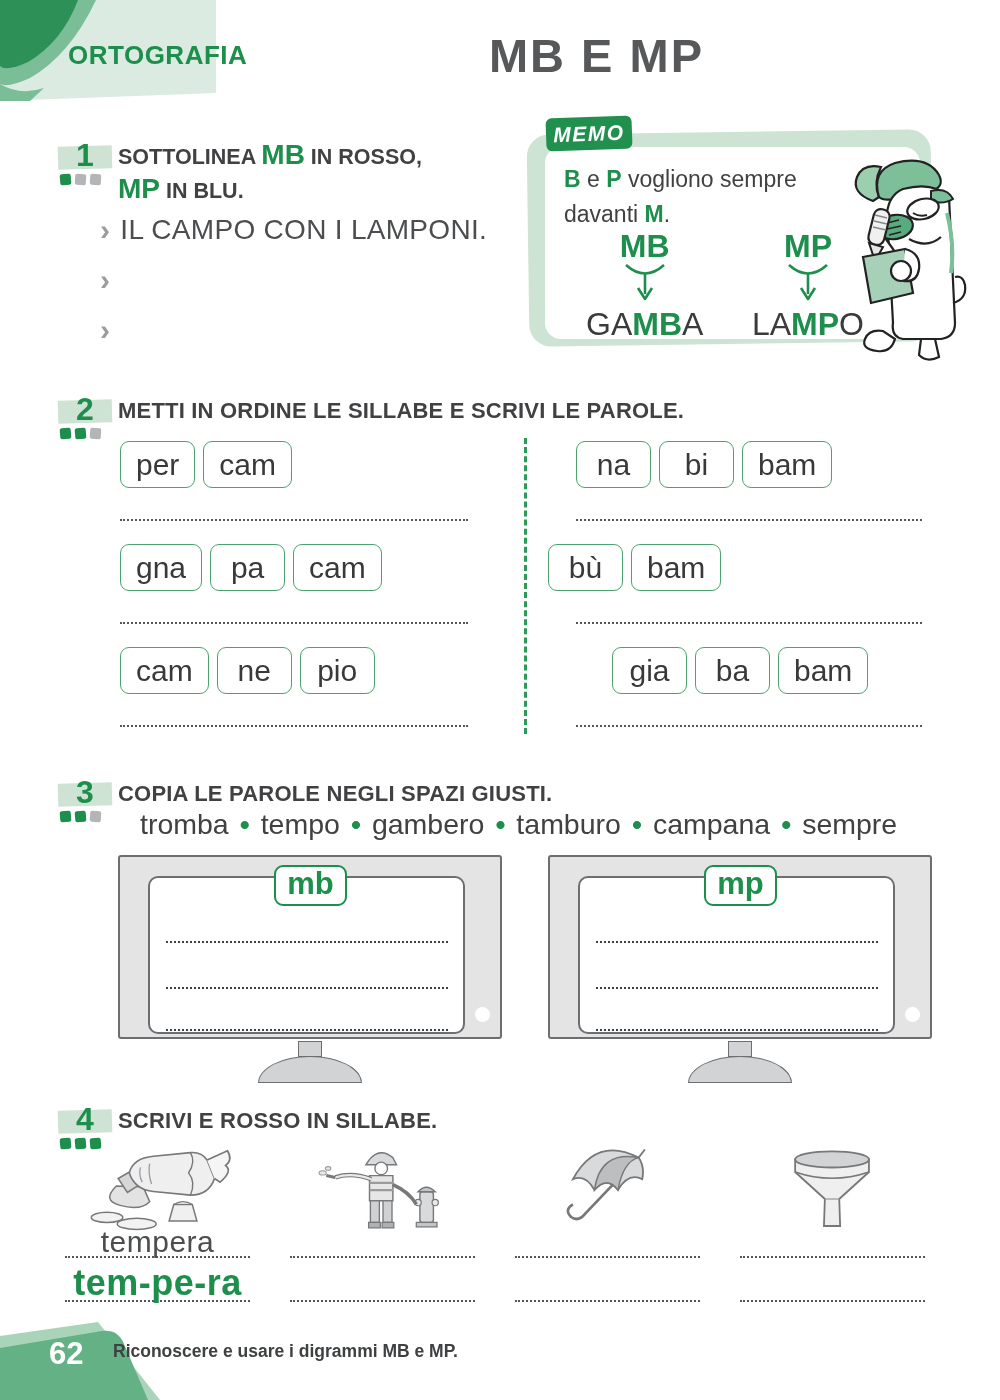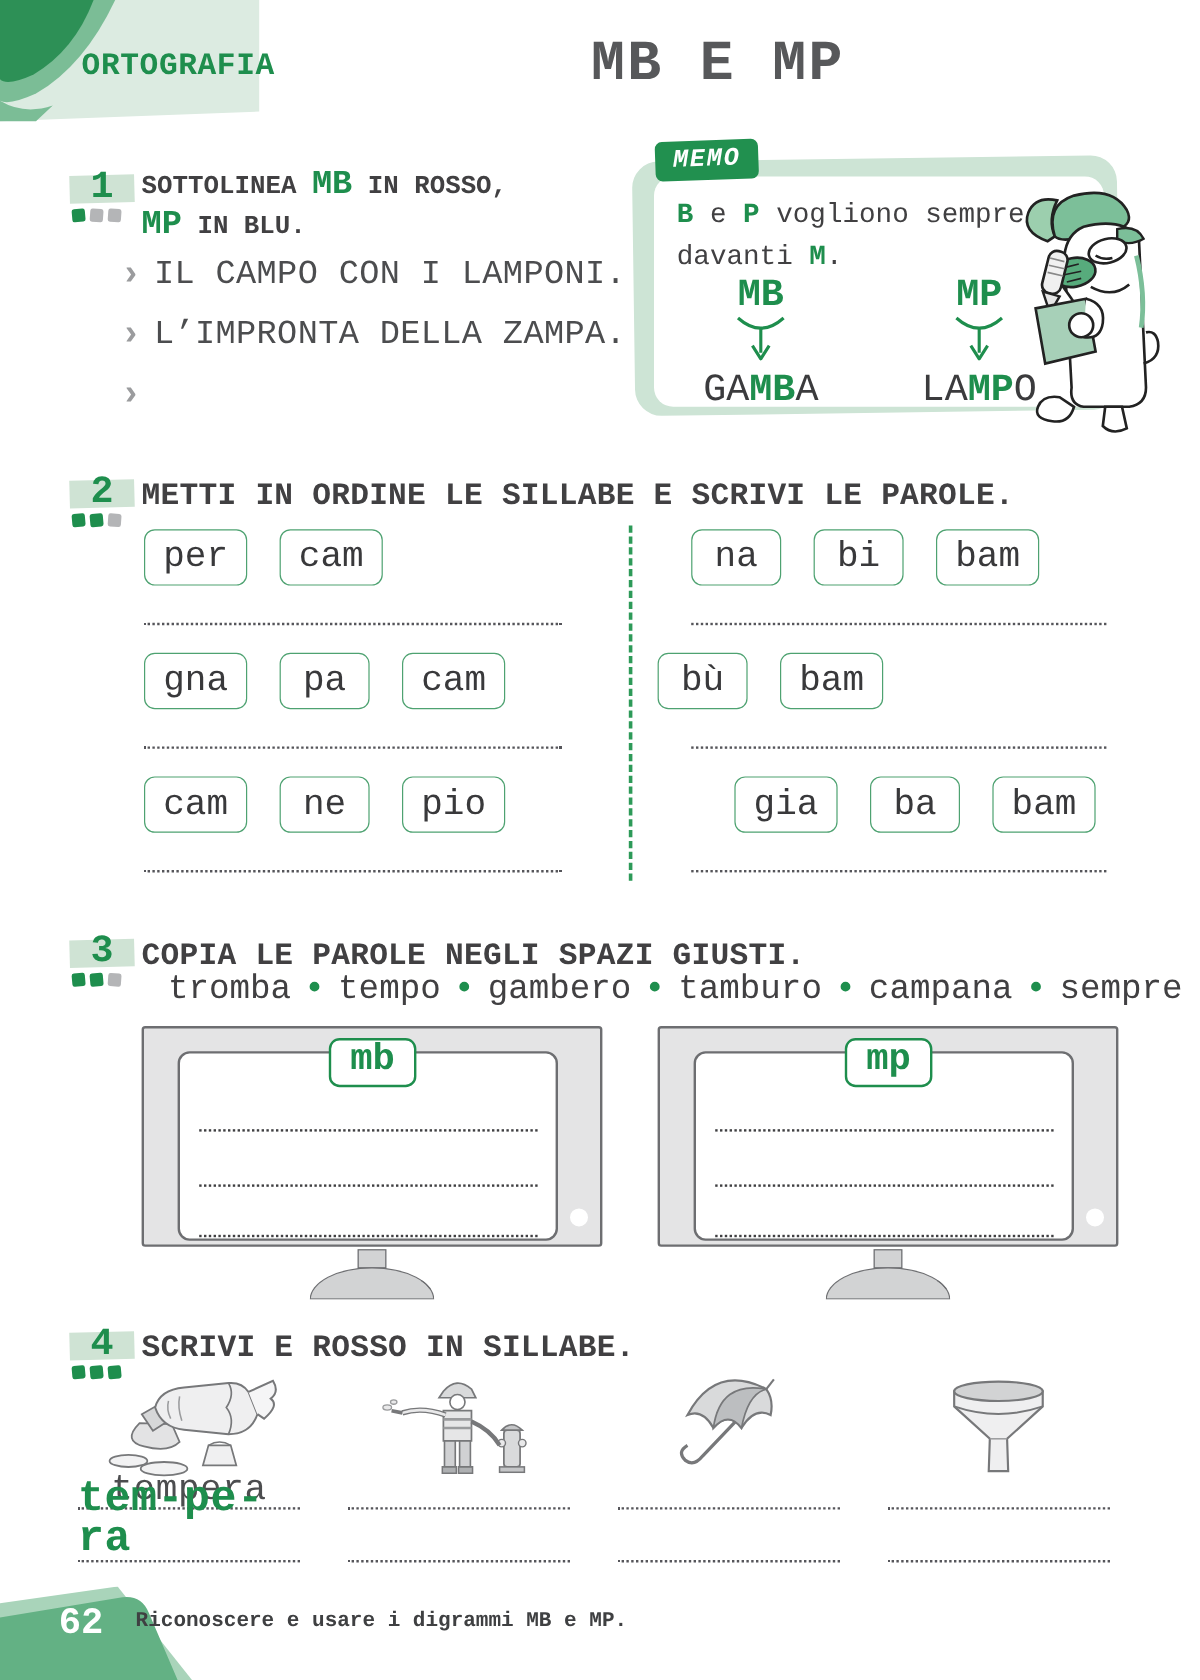--- a/index.html
+++ b/index.html
@@ -3,41 +3,41 @@
 <meta charset="utf-8">
 <style>
   :root{
     --green:#1e8e4d; --greenPale:#cfe3d4; --greenFillLight:#cde4d5; --boxBorder:#4ea271;
     --textDark:#414042; --textBody:#4c4d4f; --titleGray:#57585a; --frameGray:#6d6e71;
     --monitorFill:#e4e4e5; --standFill:#d2d3d4; --dotGray:#55555a;
   }
   *{margin:0;padding:0;box-sizing:border-box;}
   body{background:#fff;}
   .page{position:relative;width:1000px;height:1400px;background:#fff;overflow:hidden;
-        font-family:Liberation Mono, monospace;}
+        font-family:Liberation Sans, sans-serif;}
   .abs{position:absolute;}
 
   
   .category{position:absolute;left:68px;top:40px;font-size:26px;font-weight:bold;
             color:var(--green);letter-spacing:.5px;}
   .page-title{position:absolute;left:350px;top:28px;width:354px;text-align:right;
               font-size:47px;font-weight:800;color:var(--titleGray);letter-spacing:2px;}
 
   
   .marker{position:absolute;width:60px;height:50px;}
   .marker .bar{position:absolute;left:0;top:5px;width:54px;height:23px;
                background:var(--greenPale);transform:rotate(-1.5deg);}
   .marker .num{position:absolute;left:0;top:-4px;width:54px;text-align:center;
                font-size:32px;font-weight:bold;color:var(--green);}
   .marker .squares{position:absolute;left:2px;top:33px;display:flex;gap:4px;}
   .sq{width:11px;height:11px;border-radius:2px;}
   .sq.g{background:var(--green);transform:rotate(-5deg);}
   .sq.gy{background:#b4b5b7;transform:rotate(4deg);}
 
-  .ex-title{position:absolute;font-size:26px;font-weight:600;color:var(--textDark);
+  .ex-title{position:absolute;font-size:22px;font-weight:600;color:var(--textDark);
             letter-spacing:.2px;}
 
   
   .ex1-instr{position:absolute;left:118px;top:139px;width:340px;font-size:21.5px;
              font-weight:600;color:var(--textDark);line-height:31px;}
   .gl{color:var(--green);}
   .ex1-instr .big{font-size:28px;font-weight:600;}
   .sentence{position:absolute;left:100px;display:flex;align-items:baseline;gap:10px;
             font-size:28px;color:var(--textBody);letter-spacing:.3px;}
   .chev{color:#9b9c9e;font-size:30px;font-weight:bold;transform:translateY(1px);}
@@ -55,21 +55,21 @@
              line-height:35px;color:var(--textDark);}
   .memo-rule .gl{font-weight:600;}
   .memo-examples{position:absolute;left:560px;top:230px;width:330px;display:flex;
                  justify-content:space-between;padding:0 26px;}
   .memo-ex{text-align:center;}
   .digraph{font-size:32px;color:var(--green);font-weight:600;line-height:1;}
   .memo-word{font-size:32px;color:#3b3b3d;line-height:1;margin-top:2px;}
   .memo-word .gl{font-weight:600;}
 
   
-  .syl-row{position:absolute;display:flex;gap:27px;}
+  .syl-row{position:absolute;display:flex;gap:8px;}
   .syl{display:inline-flex;align-items:center;justify-content:center;min-width:75px;
        height:47px;border:1.5px solid var(--boxBorder);border-radius:9px;font-size:30px;
        color:#39393b;padding:0 15px;}
   .dotline{position:absolute;height:0;border-bottom:2.5px dotted var(--dotGray);}
   .divider{position:absolute;left:524px;top:438px;height:296px;width:0;
            border-left:3.5px dashed #2d9a58;}
 
   
   .wordlist{position:absolute;left:140px;top:808px;font-size:28.5px;color:var(--textDark);}
   .wordlist .bullet{color:var(--green);font-weight:bold;margin:0 11px;}
@@ -133,21 +133,20 @@
     <span>SOTTOLINEA </span><span class="gl big">MB</span><span> IN ROSSO,</span><br>
     <span class="gl big">MP</span><span> IN BLU.</span>
   </div>
 
   <div class="sentence" style="top:212px">
     <span class="chev">›</span>
     <span>IL CAMPO CON I LAMPONI.</span>
   </div>
   <div class="sentence" style="top:262px">
     <span class="chev">›</span>
-    <span>L’IMPRONTA DELLA ZAMPA.</span>
   </div>
   <div class="sentence" style="top:312px">
     <span class="chev">›</span>
   </div>
 
   <div class="memo-back"></div>
   <div class="memo-card"></div>
   <div class="memo-tab">MEMO</div>
   <div class="memo-rule">
     <span class="gl">B</span><span> e </span><span class="gl">P</span><span> vogliono sempre davanti </span><span class="gl">M</span><span>.</span>

